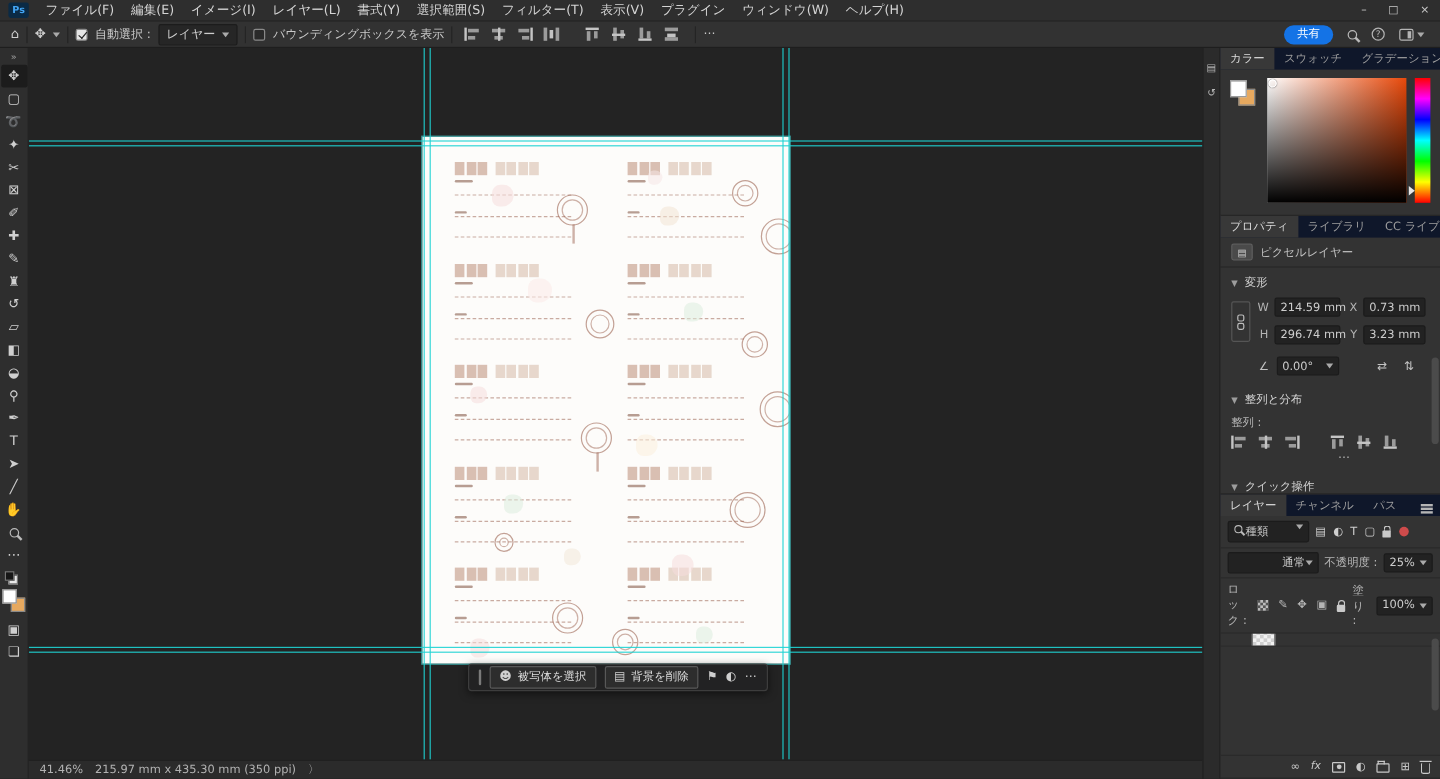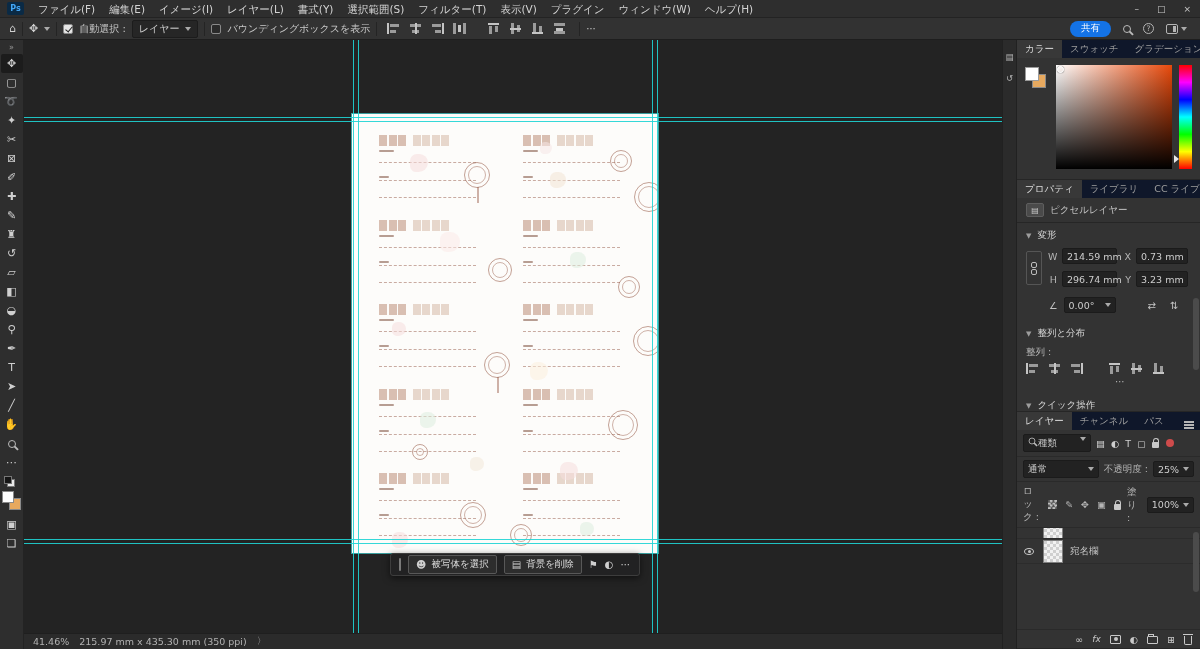--- a/index.html
+++ b/index.html
@@ -130,21 +130,21 @@
   #align-row .gap{width:8px}
   #align-dots{color:#b5b5b5;padding:2px 9px 0 98px;font-size:10px}
   .vscroll{position:absolute;right:1px;width:6px;border-radius:3px;background:#4b4b4b}
   
   #panel-layers{flex:1;min-height:0}
   #filter-row{display:flex;align-items:center;gap:5px;padding:4px 6px;border-bottom:1px solid #2a2a2a}
   #filter-field{display:flex;align-items:flex-start;gap:2px;width:68px}
   #filter-icons{display:flex;align-items:center;gap:6px;font-size:9.5px;color:#cfcfcf}
   .i-reddot{width:8px;height:8px;border-radius:50%;background:#ce4b4b;display:inline-block;margin-left:2px}
   #blend-row{display:flex;align-items:center;gap:5px;padding:3px 6px;border-bottom:1px solid #2a2a2a}
-  #blend-dd{flex:1;display:flex;align-items:center;justify-content:space-between;max-width:88px}
+  #blend-dd{flex:1;display:flex;align-items:center;justify-content:flex-end;max-width:88px}
   #lock-row{display:flex;align-items:center;gap:6px;padding:3px 6px;border-bottom:1px solid #2a2a2a;color:#b5b5b5}
   .i-checker{width:9px;height:9px;background:repeating-conic-gradient(#bdbdbd 0 25%,#555 0 50%) 0 0/4.5px 4.5px;display:inline-block}
   .i-lock{width:7px;height:6px;background:#c9c9c9;display:inline-block;position:relative;margin-top:4px;border-radius:1px}
   .i-lock::before{content:"";position:absolute;left:0.5px;top:-4px;width:4px;height:4px;border:1.5px solid #c9c9c9;border-bottom:none;border-radius:3px 3px 0 0}
   #layers-list{flex:1;min-height:0;overflow:hidden;position:relative}
   .lrow{height:25px;display:flex;align-items:center;gap:7px;padding:0 5px;border-bottom:1px solid #2c2c2c}
   .lrow.partial{height:11px;overflow:hidden}
   .eyecell{width:14px;display:flex;justify-content:center;flex:none}
   .i-eye{width:10px;height:7px;border:1px solid #c6c6c6;border-radius:50%;display:inline-block;position:relative}
   .i-eye::after{content:"";position:absolute;left:3px;top:1.5px;width:3px;height:3px;border-radius:50%;background:#c6c6c6}
@@ -690,27 +690,20 @@
             <span class="caret"></span>
           </span>
         </div>
         <div id="layers-list">
           <div class="vscroll" style="top:4px;height:60px;right:1px"></div>
         <div class="lrow partial">
               <span class="eyecell"></span>
               <span class="lthumb"></span>
               <span></span>
             </div>
-            <div class="lrow">
-              <span class="eyecell">
-                <span class="i-eye"></span>
-              </span>
-              <span class="lthumb"></span>
-              <span>宛名欄</span>
-            </div>
           </div>
         <div id="layers-footer">
             <span>∞</span>
             <span class="fx">fx</span>
             <span class="i-mask"></span>
             <span>◐</span>
             <span class="i-folder"></span>
             <span>⊞</span>
             <span class="i-trash"></span>
           </div>

